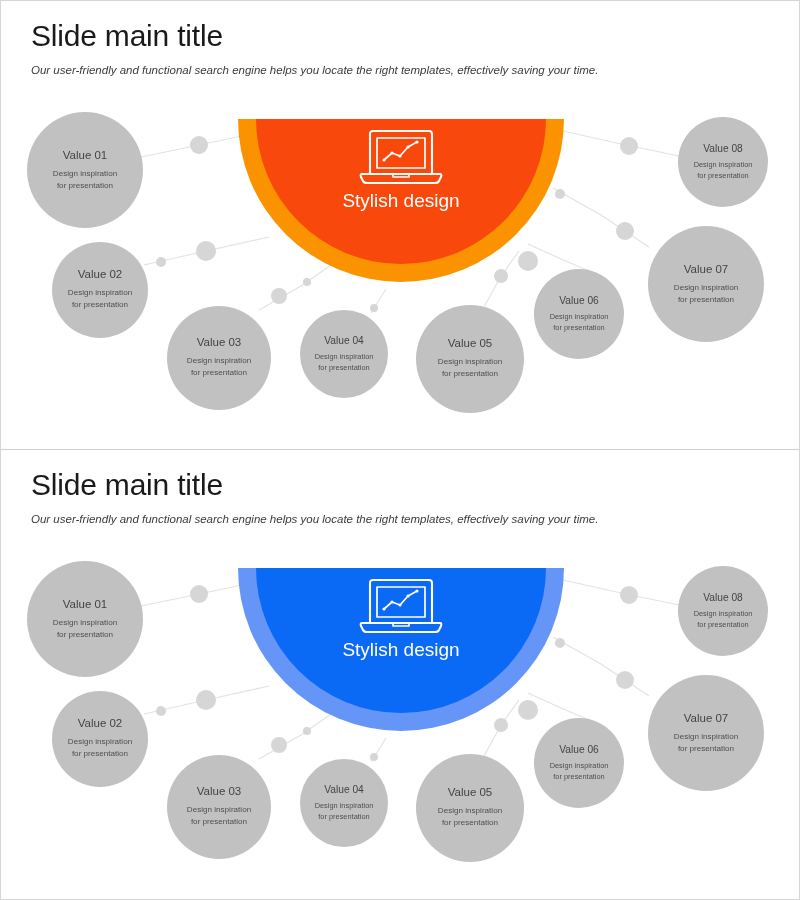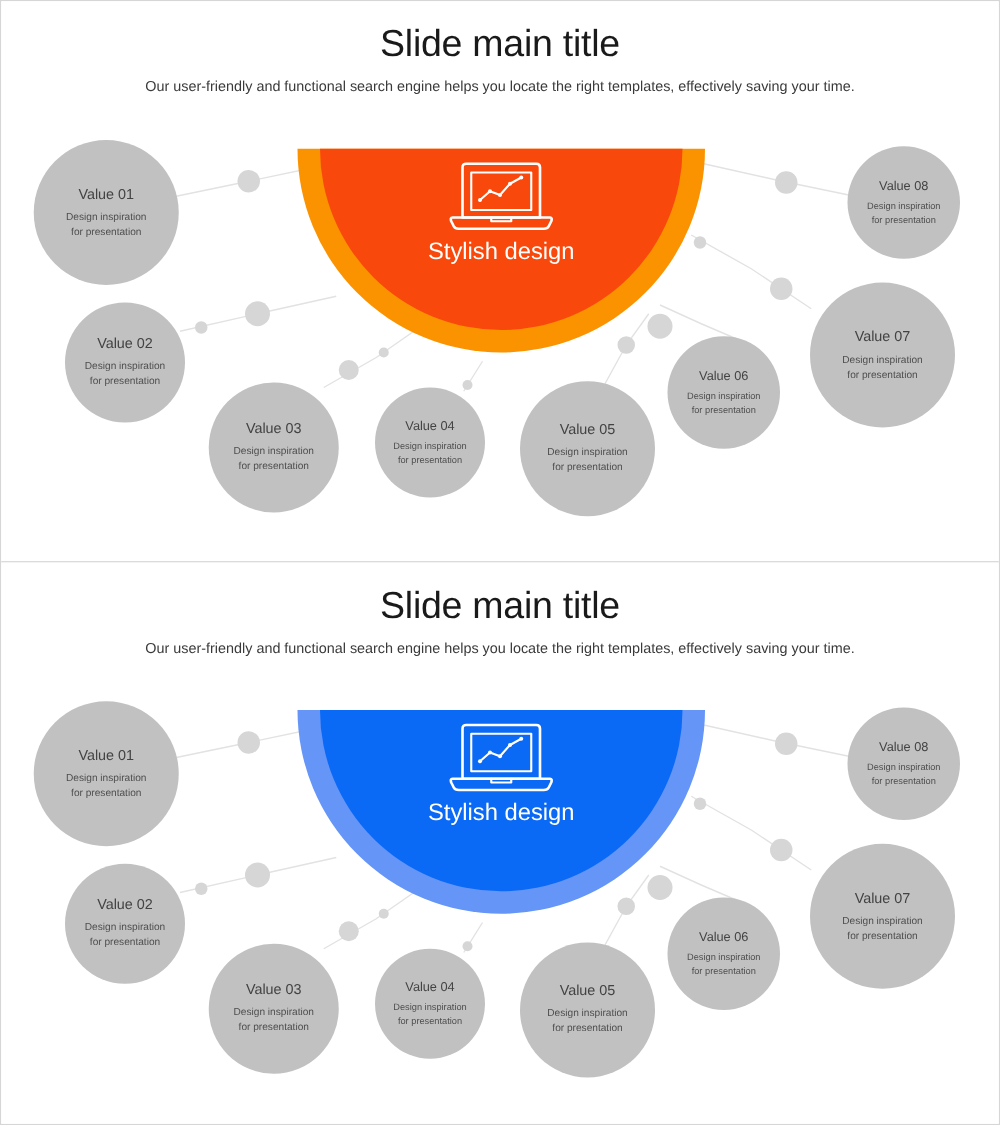--- a/index.html
+++ b/index.html
@@ -23,21 +23,20 @@
     background: #ffffff;
     position: relative;
   }
   .slide {
     position: relative;
     width: 798px;
     height: 449px;
     box-sizing: border-box;
     overflow: hidden;
     background: #ffffff;
-    text-align: center;
   }
   .slide--first {
     border-bottom: 1px solid #cfcfcf;
   }
   .slide-header {
     position: absolute;
     left: 30px;
     top: 18px;
     right: 30px;
   }
@@ -48,20 +47,21 @@
     color: #1a1a1a;
     margin: 0;
     line-height: 1.15;
   }
   .slide-subtitle {
     font-size: 11.5px;
     font-weight: 400;
     color: #3a3a3a;
     margin: 9px 0 0 0;
     line-height: 1.3;
+    font-style: italic;
   }
   .diagram {
     position: absolute;
     left: 0;
     top: 0;
     width: 798px;
     height: 449px;
     display: block;
   }
   .node-title {

